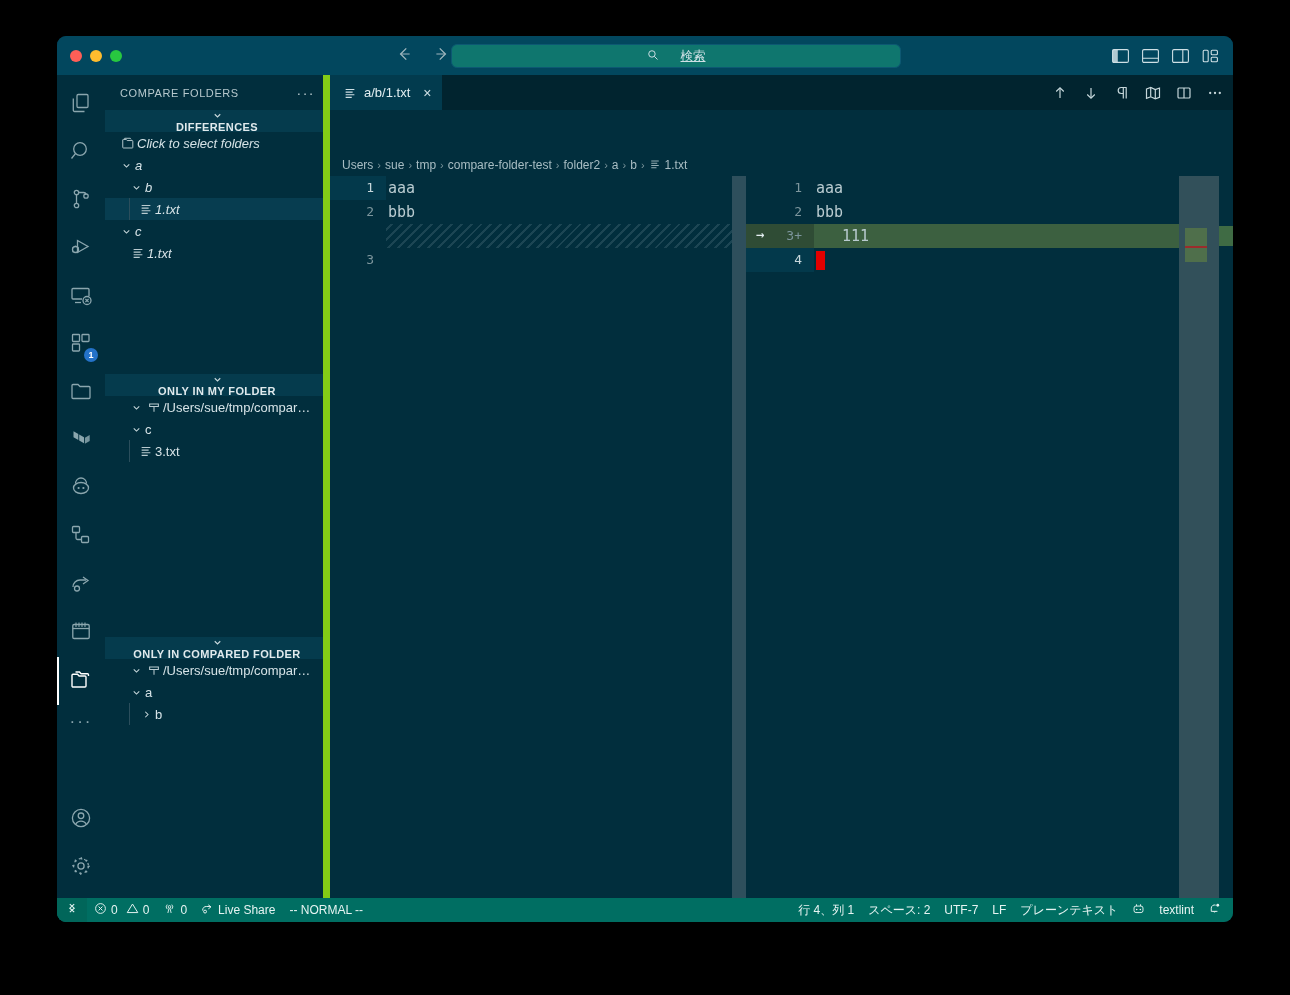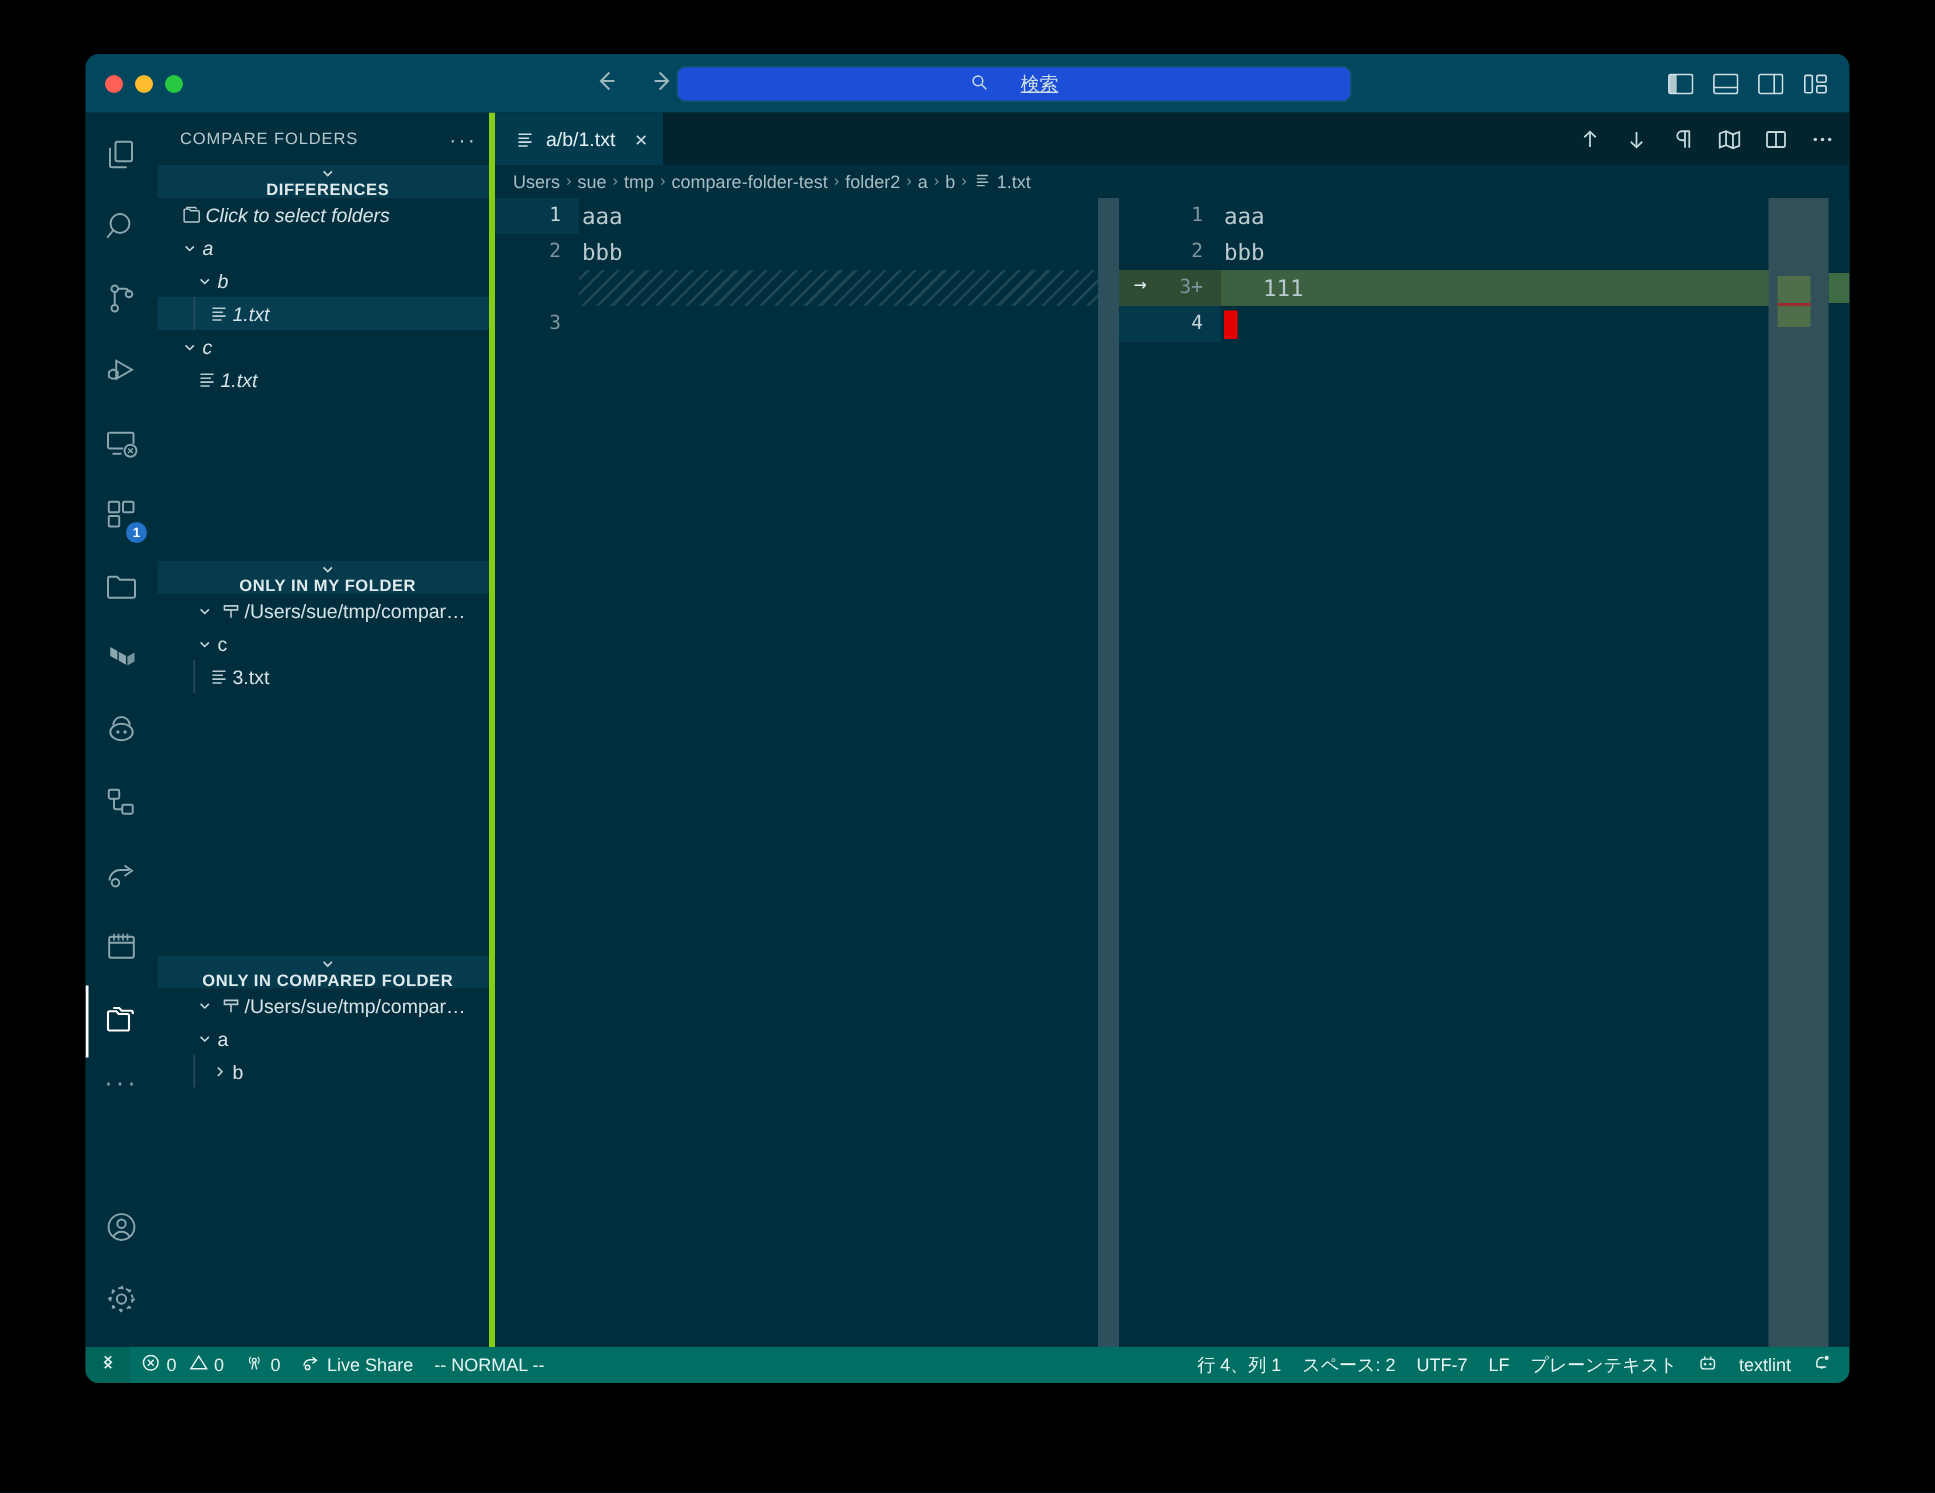--- a/index.html
+++ b/index.html
@@ -40,21 +40,21 @@
     display: flex; align-items: center; gap: 20px;
     color: #9fb6bd;
   }
   .nav-arrows span { font-size: 16px; line-height: 1; cursor: default; }
 
   .cmdcenter {
     position: absolute; left: 394px; top: 8px;
     width: 450px; height: 24px;
     border: 1px solid #0d5872;
     border-radius: 6px;
-    background: #1d4ed8;
+    background: #0f766e;
     display: flex; align-items: center; justify-content: center;
     gap: 22px;
     color: #cfe0e5; font-size: 12.5px; text-decoration: underline;
   }
   .cmdcenter svg { width: 12px; height: 12px; }
 
   .layout-btns {
     position: absolute; right: 14px; top: 0; height: 39px;
     display: flex; align-items: center; gap: 13px;
   }
@@ -89,21 +89,21 @@
     min-width: 14px; height: 14px; border-radius: 7px;
     text-align: center; font-weight: bold;
   }
   .act-spacer { flex: 1; }
   .dots-act { color: #8ba6ae; font-size: 17px; letter-spacing: 2px; height: 34px;
               display:flex; align-items:center; justify-content:center; width:48px;}
 
   
   .sidebar {
     width: 225px; background: #012e3d;
-    border-right: 4px solid #84cc16;
+    border-right: 7px solid #84cc16;
     display: flex; flex-direction: column;
     flex: 0 0 225px;
   }
   .sb-title {
     height: 35px; display: flex; align-items: center;
     padding: 0 8px 0 15px;
     color: #b6c8cd; font-size: 11px; letter-spacing: 0.6px;
     justify-content: space-between;
   }
   .sb-title .dots { font-size: 14px; letter-spacing: 1.5px; color:#b6c8cd;}
@@ -154,20 +154,21 @@
     display: flex; align-items: center; gap: 15px; color: #c6d7db;
   }
   .editor-actions .ea { width: 16px; height: 16px; display:block; }
 
   .breadcrumbs {
     height: 22px; display: flex; align-items: center;
     padding-left: 12px; gap: 4px;
     color: #a8bdc3; font-size: 12px;
     background: #012e3d;
     flex: 0 0 22px;
+    margin-top: 44px;
   }
   .breadcrumbs .sep { color: #7b959c; font-size: 11px; }
   .breadcrumbs .bc-leaf { display: inline-flex; align-items: center; gap: 4px; }
   .breadcrumbs .bc-leaf svg { width: 12px; height: 12px; }
 
   .diffwrap { flex: 1; display: flex; position: relative; min-height: 0;
               background: #012e3d; }
 
   .pane { position: relative; overflow: hidden; background: #012e3d; }
   .pane-left { width: 416px; flex: 0 0 416px; }

